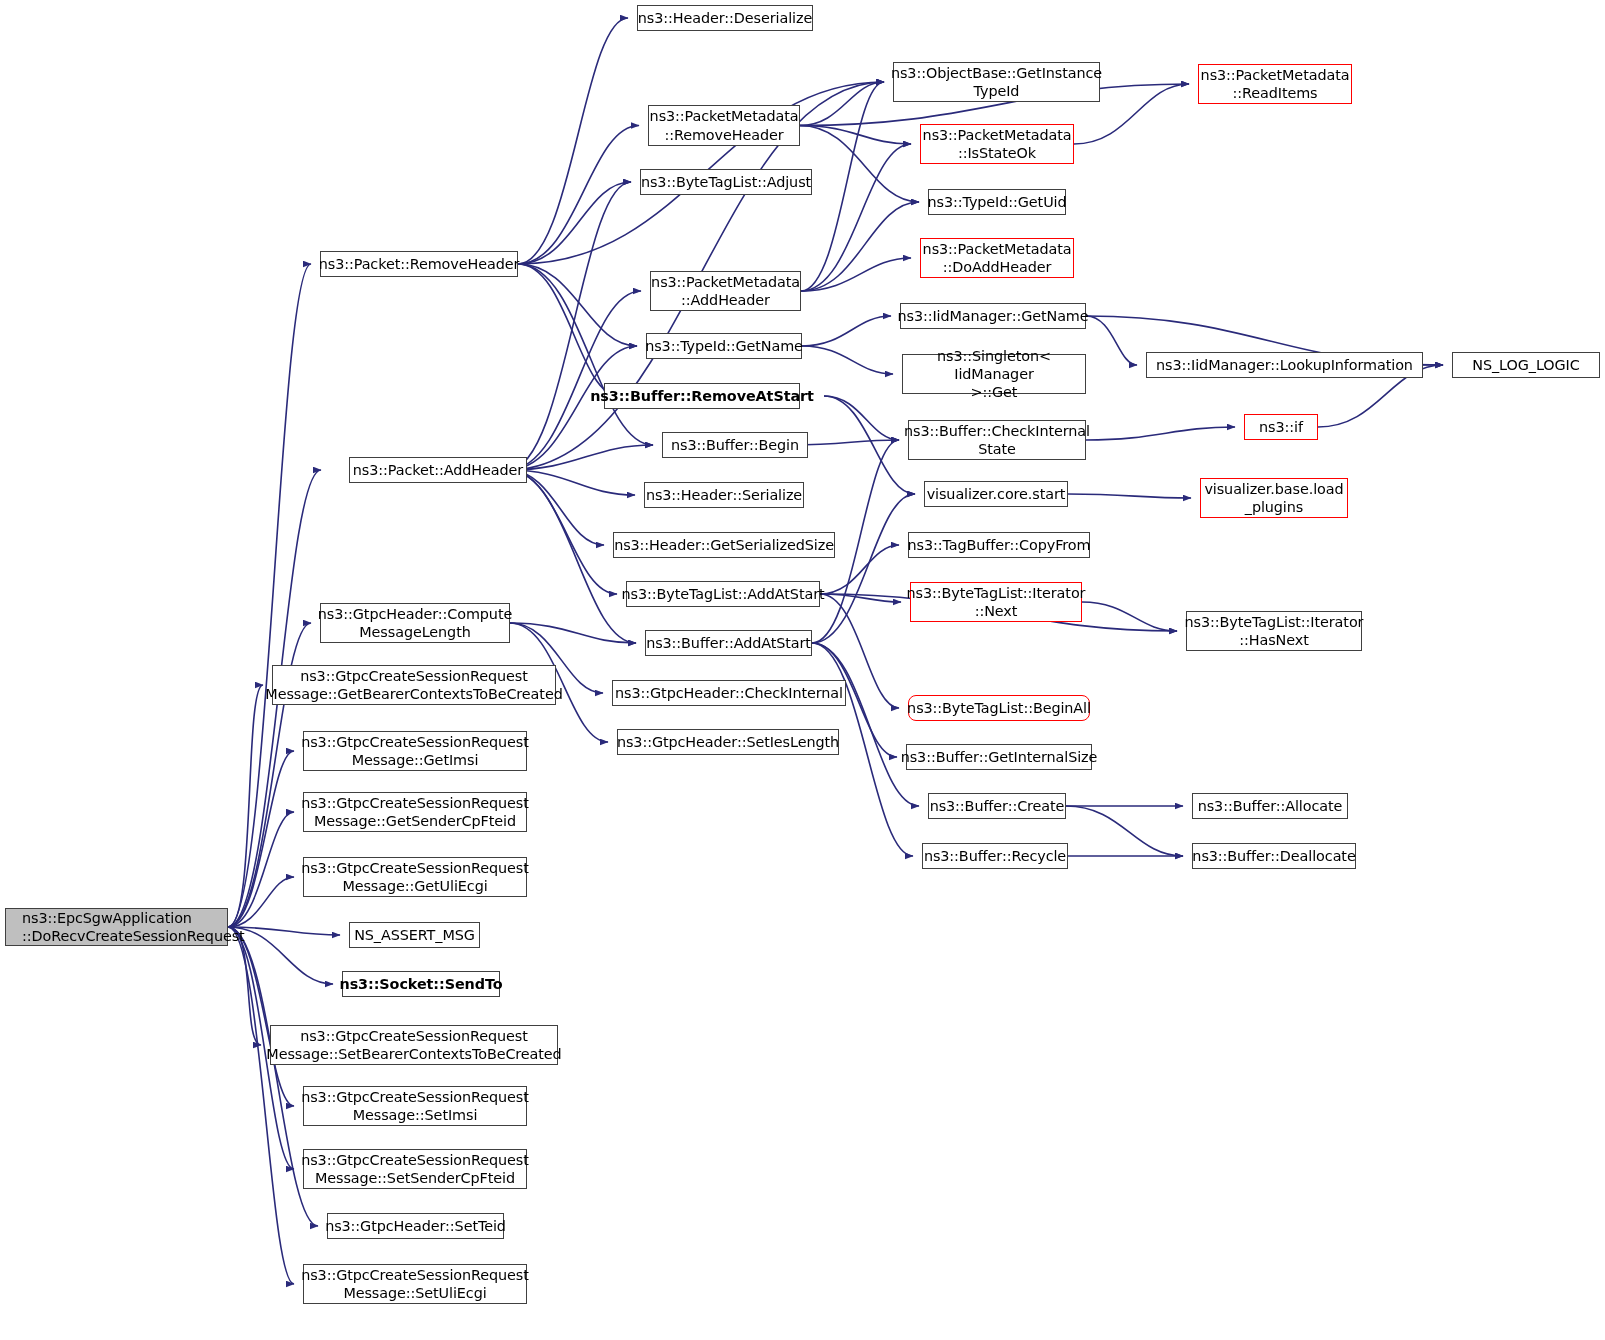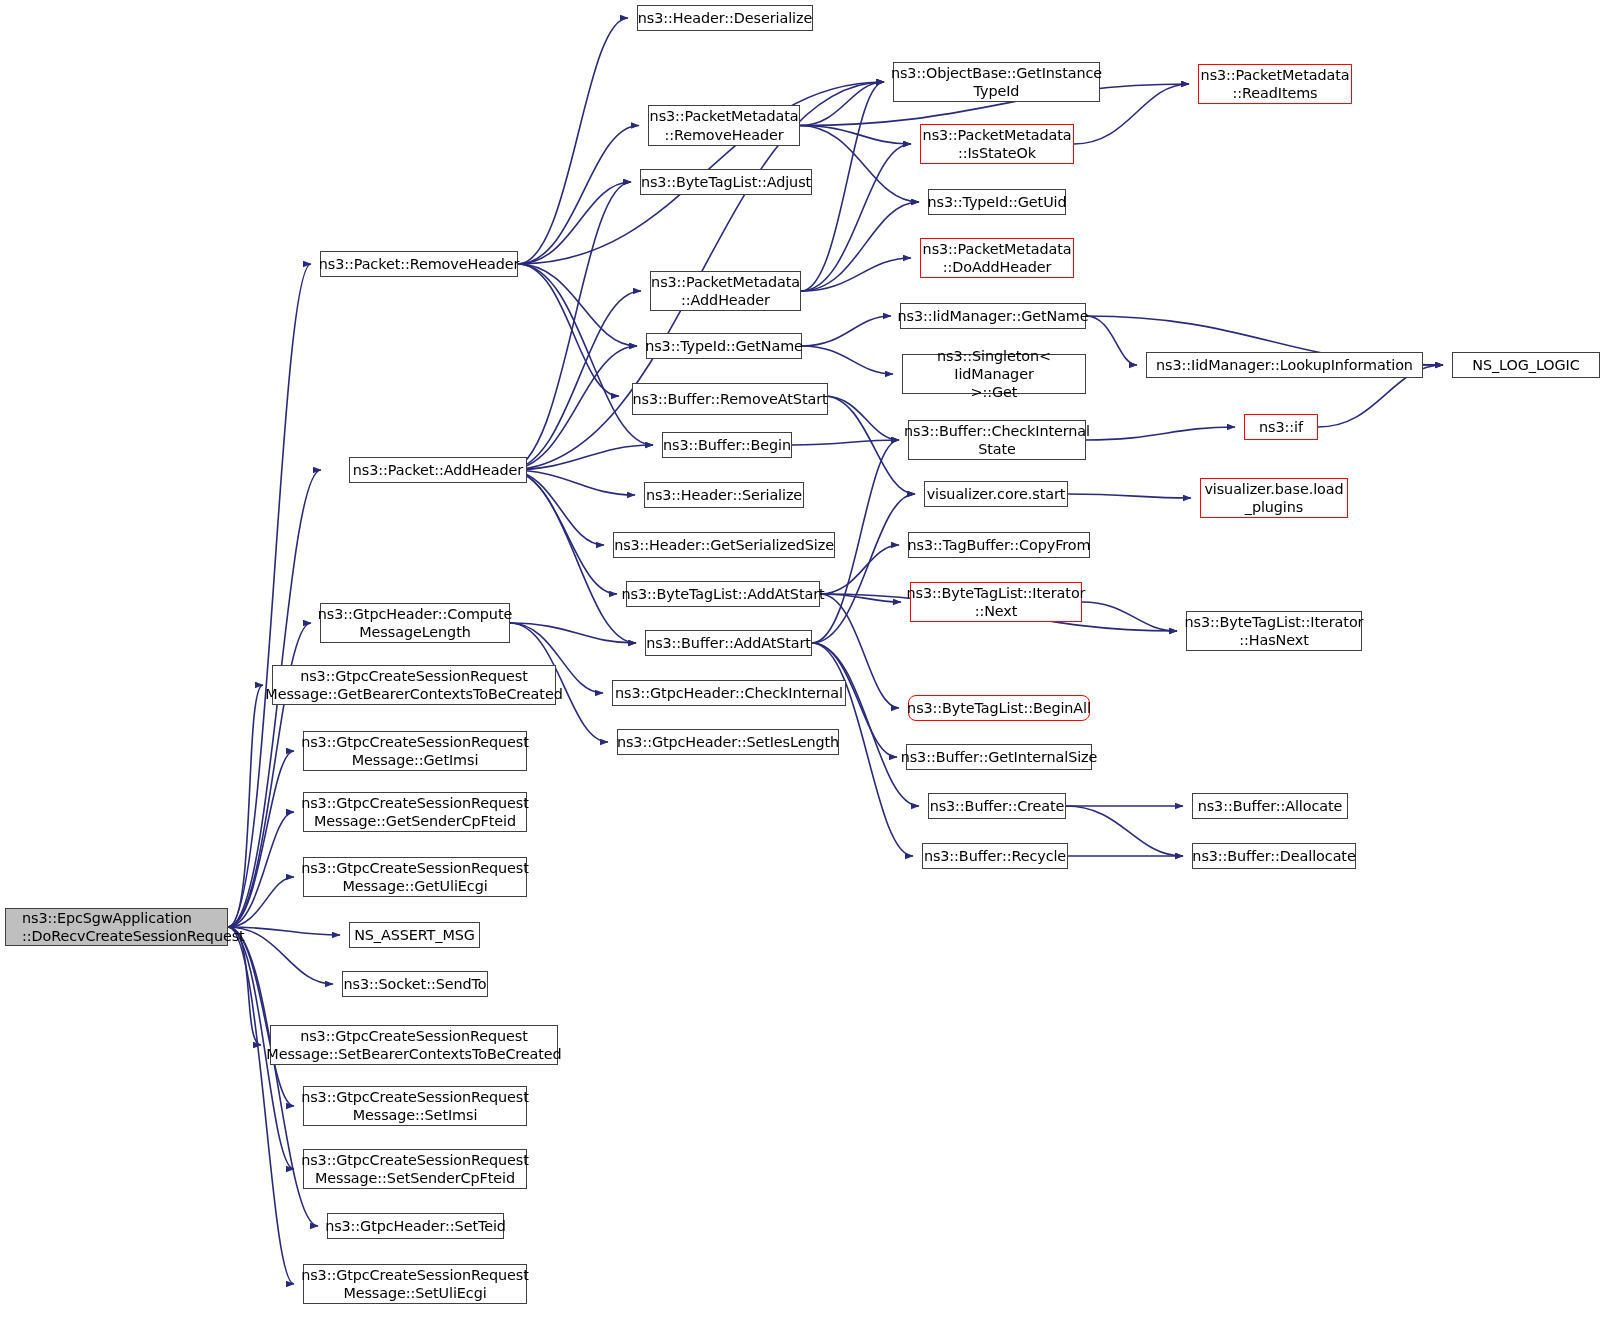--- a/index.html
+++ b/index.html
@@ -147,25 +147,25 @@
       <div class="node red" style="left: 920px; top: 238px; width: 154px; height: 40px;">ns3::PacketMetadata
 ::DoAddHeader</div>
       <div class="node" style="left: 650px; top: 271px; width: 151px; height: 40px;">ns3::PacketMetadata
 ::AddHeader</div>
       <div class="node" style="left: 900px; top: 303px; width: 186px; height: 26px;">ns3::IidManager::GetName</div>
       <div class="node" style="left: 646px; top: 333px; width: 156px; height: 26px;">ns3::TypeId::GetName</div>
       <div class="node" style="left: 1146px; top: 352px; width: 277px; height: 26px;">ns3::IidManager::LookupInformation</div>
       <div class="node" style="left: 1452px; top: 352px; width: 148px; height: 26px;">NS_LOG_LOGIC</div>
       <div class="node" style="left: 902px; top: 354px; width: 184px; height: 40px;">ns3::Singleton&lt; IidManager
 &gt;::Get</div>
-      <div class="node" style="left: 632px; top: 383px; width: 196px; height: 32px;">ns3::Buffer::RemoveAtStart</div>
+      <div class="node" style="left: 604px; top: 383px; width: 196px; height: 26px; font-weight: bold;">ns3::Buffer::RemoveAtStart</div>
       <div class="node red" style="left: 1244px; top: 414px; width: 74px; height: 26px;">ns3::if</div>
       <div class="node" style="left: 908px; top: 420px; width: 178px; height: 40px;">ns3::Buffer::CheckInternal
 State</div>
-      <div class="node" style="left: 662px; top: 432px; width: 130px; height: 26px;">ns3::Buffer::Begin</div>
+      <div class="node" style="left: 662px; top: 432px; width: 146px; height: 26px;">ns3::Buffer::Begin</div>
       <div class="node" style="left: 349px; top: 457px; width: 178px; height: 26px;">ns3::Packet::AddHeader</div>
       <div class="node" style="left: 924px; top: 481px; width: 144px; height: 26px;">visualizer.core.start</div>
       <div class="node" style="left: 644px; top: 482px; width: 160px; height: 26px;">ns3::Header::Serialize</div>
       <div class="node red" style="left: 1200px; top: 478px; width: 148px; height: 40px;">visualizer.base.load
 _plugins</div>
       <div class="node" style="left: 613px; top: 532px; width: 222px; height: 26px;">ns3::Header::GetSerializedSize</div>
       <div class="node" style="left: 908px; top: 532px; width: 182px; height: 26px;">ns3::TagBuffer::CopyFrom</div>
       <div class="node" style="left: 626px; top: 581px; width: 194px; height: 26px;">ns3::ByteTagList::AddAtStart</div>
       <div class="node red" style="left: 910px; top: 582px; width: 172px; height: 40px;">ns3::ByteTagList::Iterator
 ::Next</div>
@@ -184,21 +184,21 @@
       <div class="node" style="left: 906px; top: 744px; width: 186px; height: 26px;">ns3::Buffer::GetInternalSize</div>
       <div class="node" style="left: 303px; top: 792px; width: 224px; height: 40px;">ns3::GtpcCreateSessionRequest
 Message::GetSenderCpFteid</div>
       <div class="node" style="left: 928px; top: 793px; width: 138px; height: 26px;">ns3::Buffer::Create</div>
       <div class="node" style="left: 1192px; top: 793px; width: 156px; height: 26px;">ns3::Buffer::Allocate</div>
       <div class="node" style="left: 303px; top: 857px; width: 224px; height: 40px;">ns3::GtpcCreateSessionRequest
 Message::GetUliEcgi</div>
       <div class="node" style="left: 922px; top: 843px; width: 146px; height: 26px;">ns3::Buffer::Recycle</div>
       <div class="node" style="left: 1192px; top: 843px; width: 164px; height: 26px;">ns3::Buffer::Deallocate</div>
       <div class="node" style="left: 349px; top: 922px; width: 131px; height: 26px;">NS_ASSERT_MSG</div>
-      <div class="node" style="left: 342px; top: 971px; width: 146px; height: 26px;">ns3::Socket::SendTo</div>
+      <div class="node" style="left: 342px; top: 971px; width: 158px; height: 26px; font-weight: bold;">ns3::Socket::SendTo</div>
       <div class="node" style="left: 270px; top: 1025px; width: 288px; height: 40px;">ns3::GtpcCreateSessionRequest
 Message::SetBearerContextsToBeCreated</div>
       <div class="node" style="left: 303px; top: 1086px; width: 224px; height: 40px;">ns3::GtpcCreateSessionRequest
 Message::SetImsi</div>
       <div class="node" style="left: 303px; top: 1149px; width: 224px; height: 40px;">ns3::GtpcCreateSessionRequest
 Message::SetSenderCpFteid</div>
       <div class="node" style="left: 327px; top: 1213px; width: 177px; height: 26px;">ns3::GtpcHeader::SetTeid</div>
       <div class="node" style="left: 303px; top: 1264px; width: 224px; height: 40px;">ns3::GtpcCreateSessionRequest
 Message::SetUliEcgi</div>
     </div>

